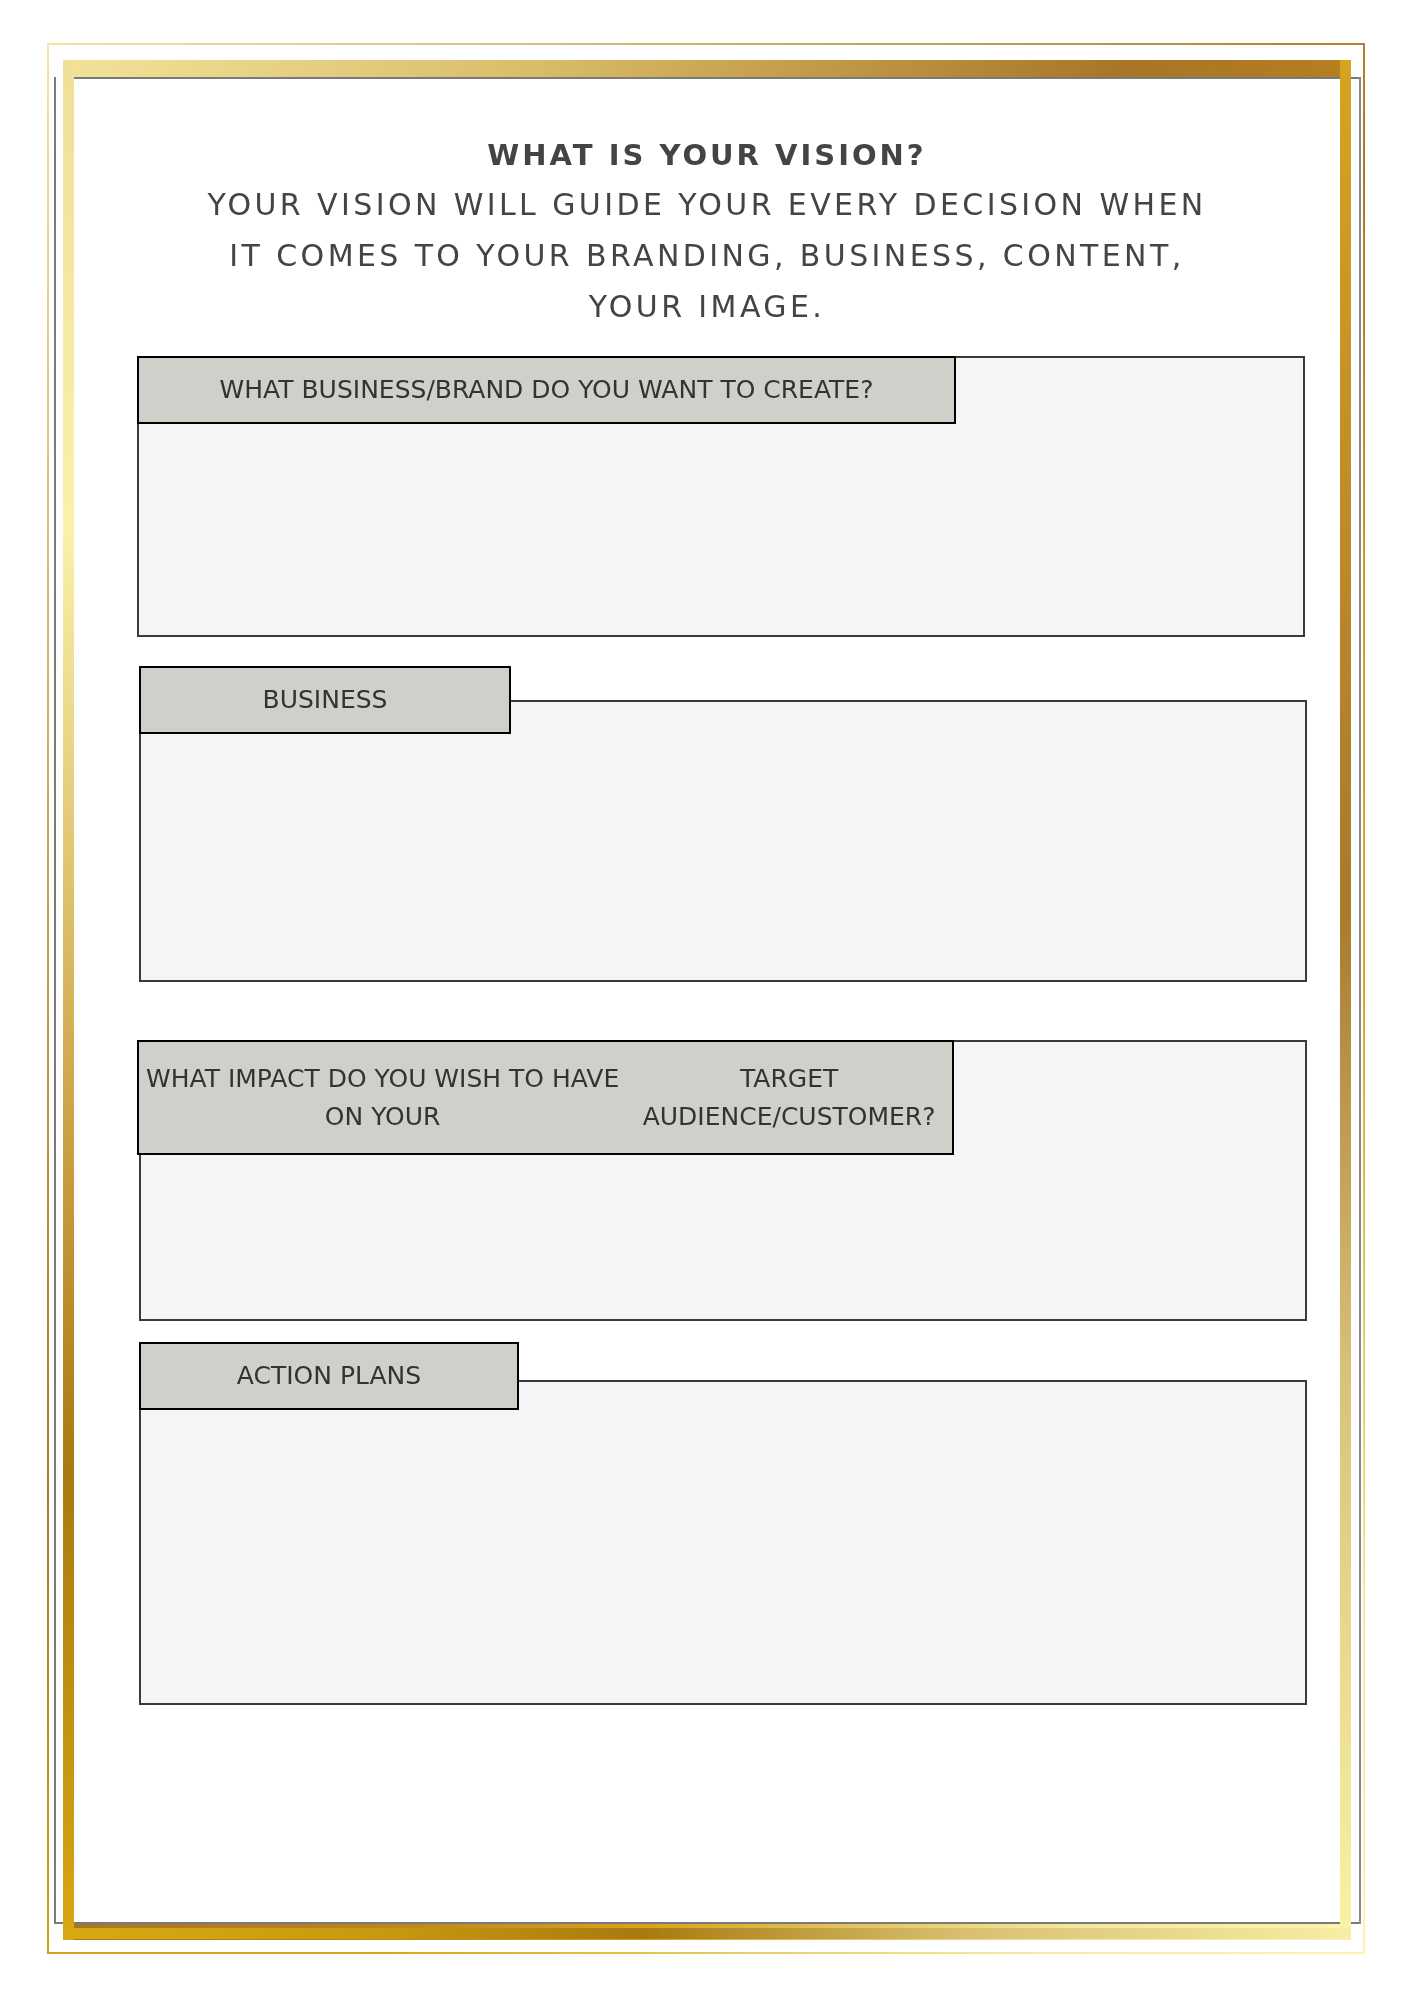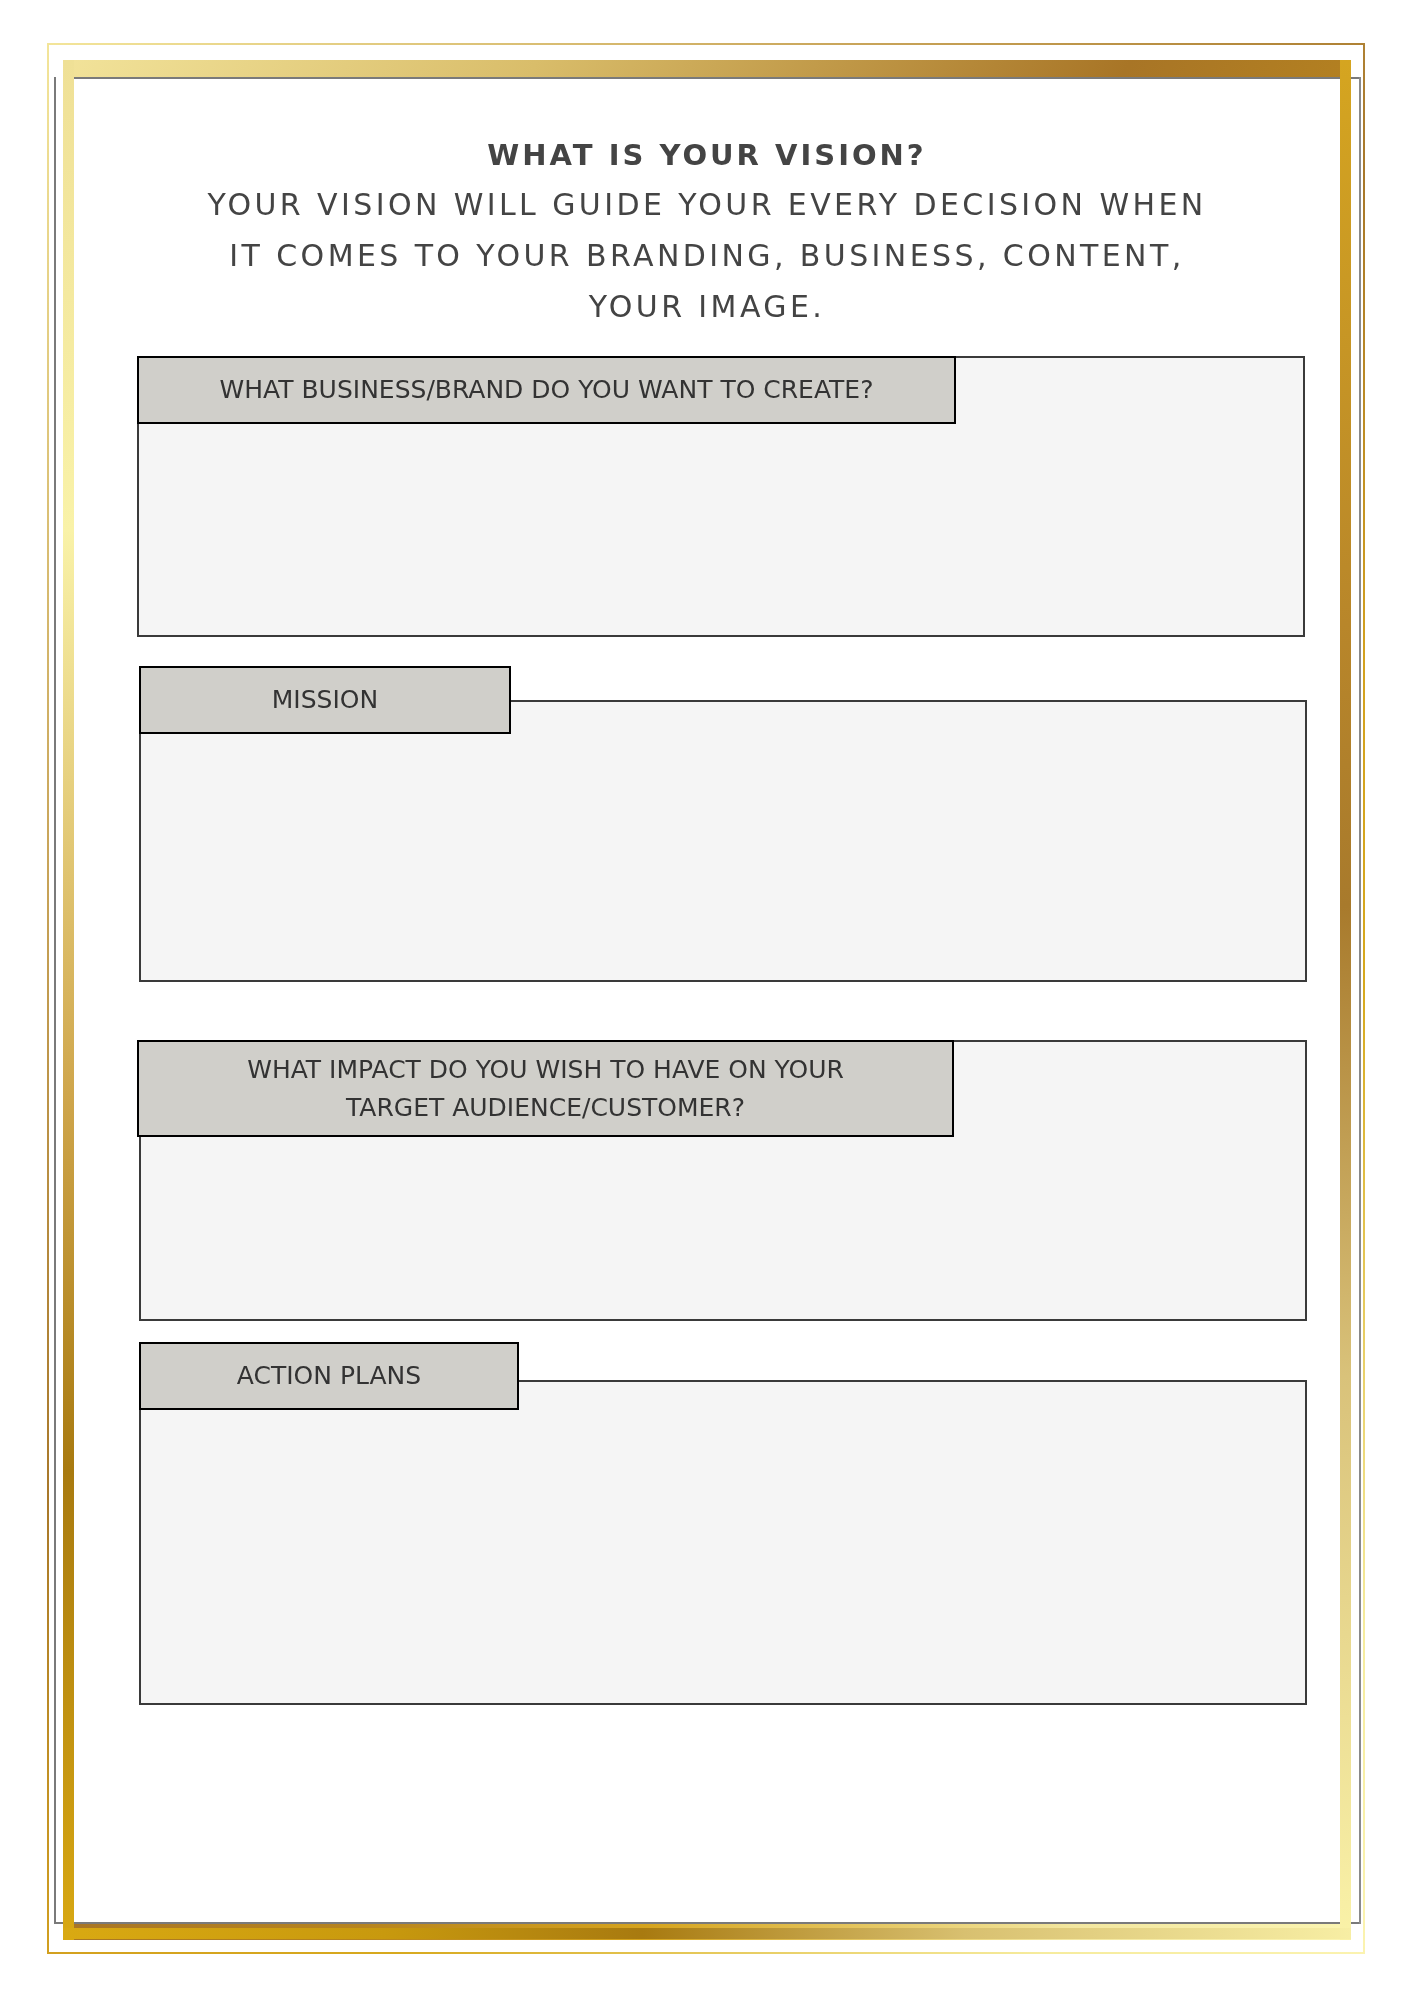--- a/index.html
+++ b/index.html
@@ -86,25 +86,25 @@
   <div class="subtitle">YOUR IMAGE.</div>
 </div>
 
 <div class="box" style="left:137px; top:356px; width:1168px; height:281px;"></div>
 <div class="label" style="left:137px; top:356px; width:819px; height:68px;">
   <span>WHAT BUSINESS/BRAND DO YOU WANT TO CREATE?</span>
 </div>
 
 <div class="box" style="left:139px; top:700px; width:1168px; height:282px;"></div>
 <div class="label" style="left:139px; top:666px; width:372px; height:68px;">
-  <span>MISSION</span>
+  <span>BUSINESS</span>
 </div>
 
 <div class="box" style="left:139px; top:1040px; width:1168px; height:281px;"></div>
-<div class="label" style="left:137px; top:1040px; width:817px; height:97px; flex-direction:column;">
+<div class="label" style="left:137px; top:1040px; width:817px; height:115px; ">
   <span>WHAT IMPACT DO YOU WISH TO HAVE ON YOUR</span>
   <span>TARGET AUDIENCE/CUSTOMER?</span>
 </div>
 
 <div class="box" style="left:139px; top:1380px; width:1168px; height:325px;"></div>
 <div class="label" style="left:139px; top:1342px; width:380px; height:68px;">
   <span>ACTION PLANS</span>
 </div>
 
 </body></html>

